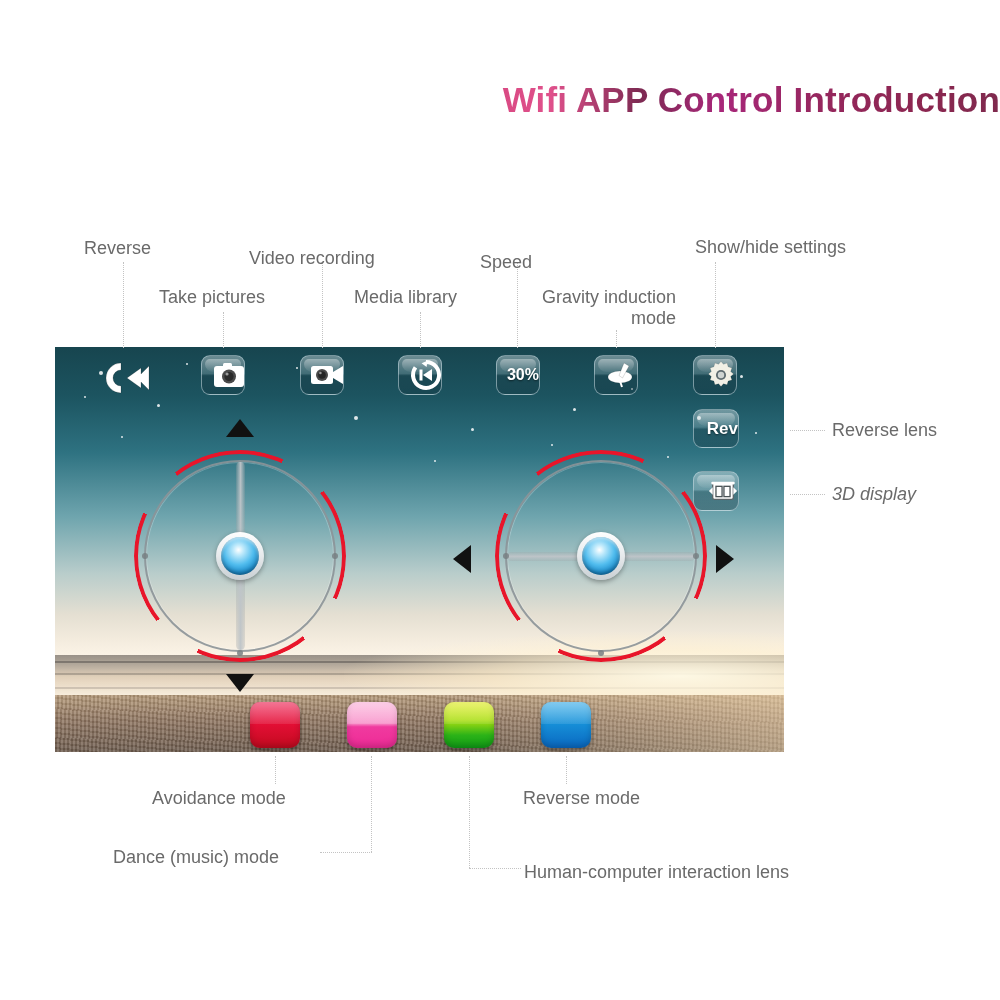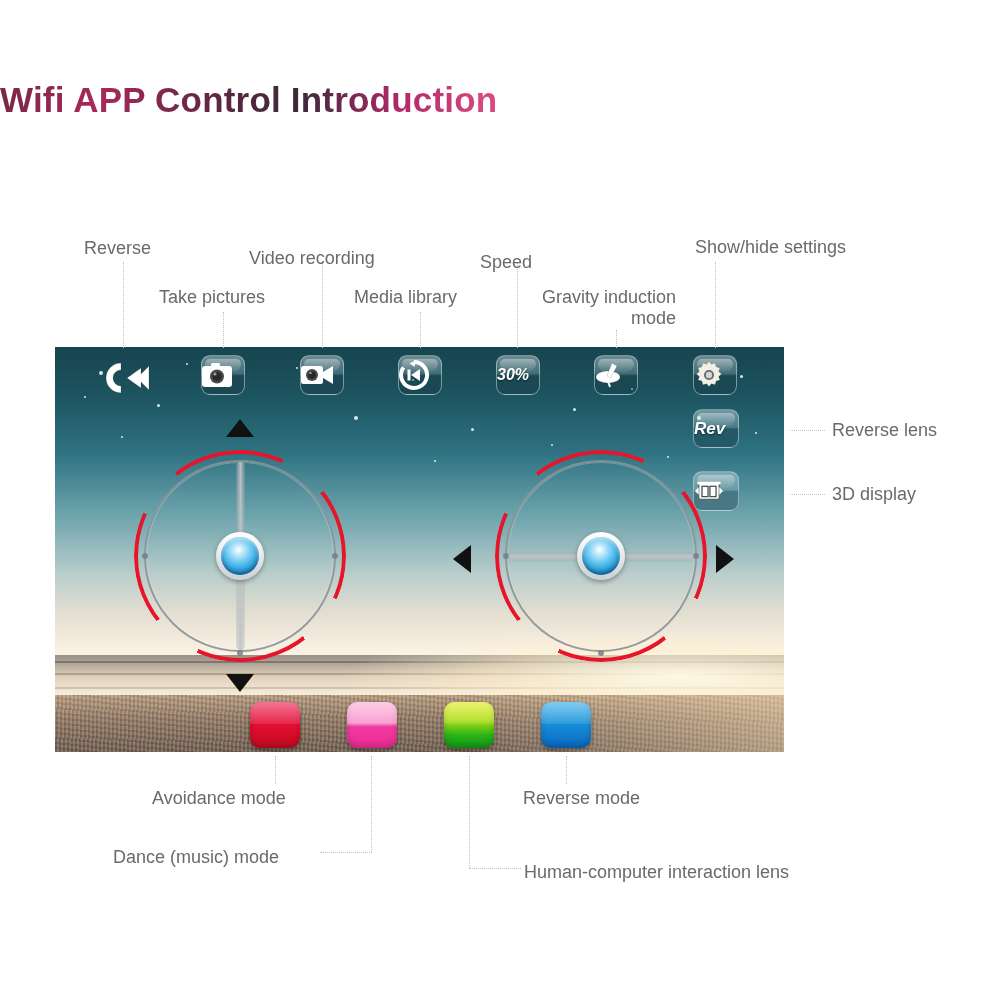--- a/index.html
+++ b/index.html
@@ -8,21 +8,21 @@
     background: #ffffff;
     font-family: "Liberation Sans", sans-serif;
     position: relative;
     overflow: hidden;
   }
 
   
   #title {
     position: absolute;
     top: 80px; left: 0; width: 1000px;
-    text-align: left;
+    text-align: right;
     font-size: 35px;
     font-weight: bold;
     letter-spacing: 0.2px;
     background: linear-gradient(90deg,
         #7a2746 0%,
         #a8295a 10%,
         #5c2740 22%,
         #3a2a38 30%,
         #b2286b 40%,
         #d6467f 48%,
@@ -98,21 +98,21 @@
     background: linear-gradient(90deg, rgba(255,236,200,0) 0%, rgba(255,228,185,.45) 100%);
   }
 
   
   .tb-btn {
     position: absolute;
     width: 44px; height: 40px;
     border-radius: 9px;
     background: linear-gradient(180deg, rgba(225,235,238,.42) 0%, rgba(160,185,192,.30) 46%, rgba(30,60,70,.30) 52%, rgba(20,50,60,.35) 100%);
     border: 1.5px solid rgba(200,220,228,.55);
-    display: flex; align-items: center; justify-content: flex-start; font-style: italic;
+    display: flex; align-items: center; justify-content: flex-end;
   }
   .tb-btn::after {
     content: ""; position: absolute;
     left: 3px; right: 3px; top: 3px; height: 13px;
     border-radius: 6px 6px 10px 10px;
     background: linear-gradient(180deg, rgba(255,255,255,.36), rgba(255,255,255,.04));
   }
   .tb-plain {
     position: absolute;
     display: flex; align-items: center; justify-content: center;
@@ -391,18 +391,18 @@
 <div class="lbl" style="left:84px;top:238px;">Reverse</div>
 <div class="lbl" style="left:159px;top:287px;">Take pictures</div>
 <div class="lbl" style="left:249px;top:248px;">Video recording</div>
 <div class="lbl" style="left:354px;top:287px;">Media library</div>
 <div class="lbl" style="left:480px;top:237px;margin-top:15px;">Speed</div>
 <div class="lbl two" style="left:446px;top:287px;width:230px;">Gravity induction
 mode</div>
 <div class="lbl" style="left:695px;top:237px;">Show/hide settings</div>
 
 <div class="lbl" style="left:832px;top:420px;">Reverse lens</div>
-<div class="lbl" style="left:832px;top:484px;">3D display</div>
+<div class="lbl" style="left:832px;top:484px;font-style:italic;">3D display</div>
 
 <div class="lbl" style="left:152px;top:788px;">Avoidance mode</div>
 <div class="lbl" style="left:113px;top:847px;">Dance (music) mode</div>
 <div class="lbl" style="left:523px;top:788px;">Reverse mode</div>
 <div class="lbl" style="left:524px;top:862px;">Human-computer interaction lens</div>
 
 </body></html>

